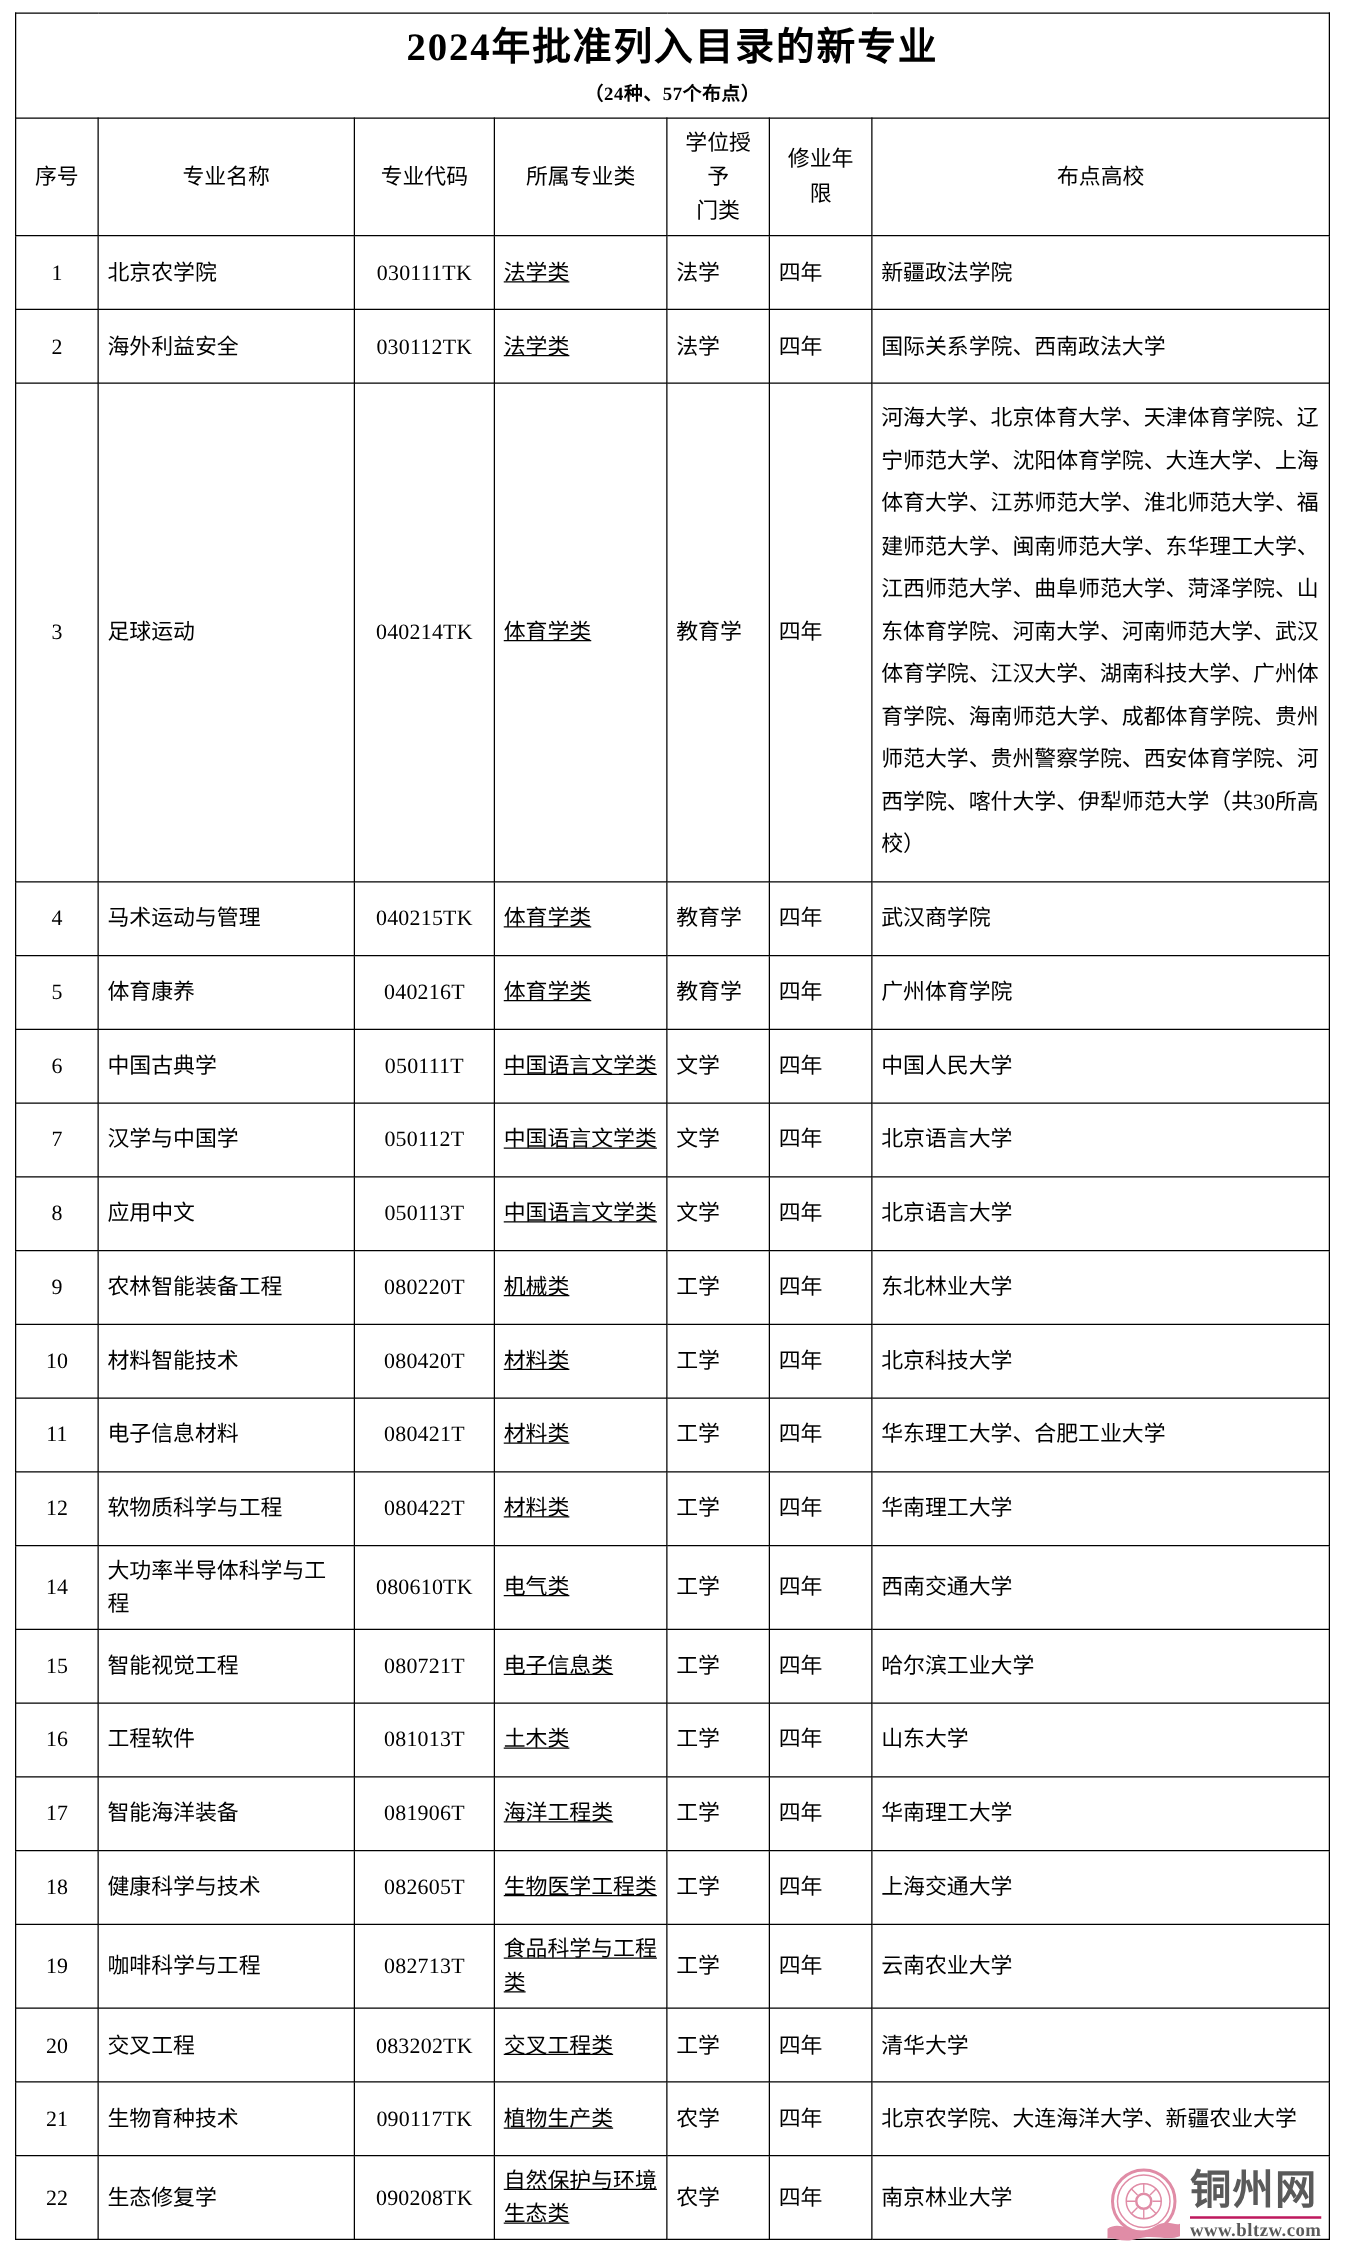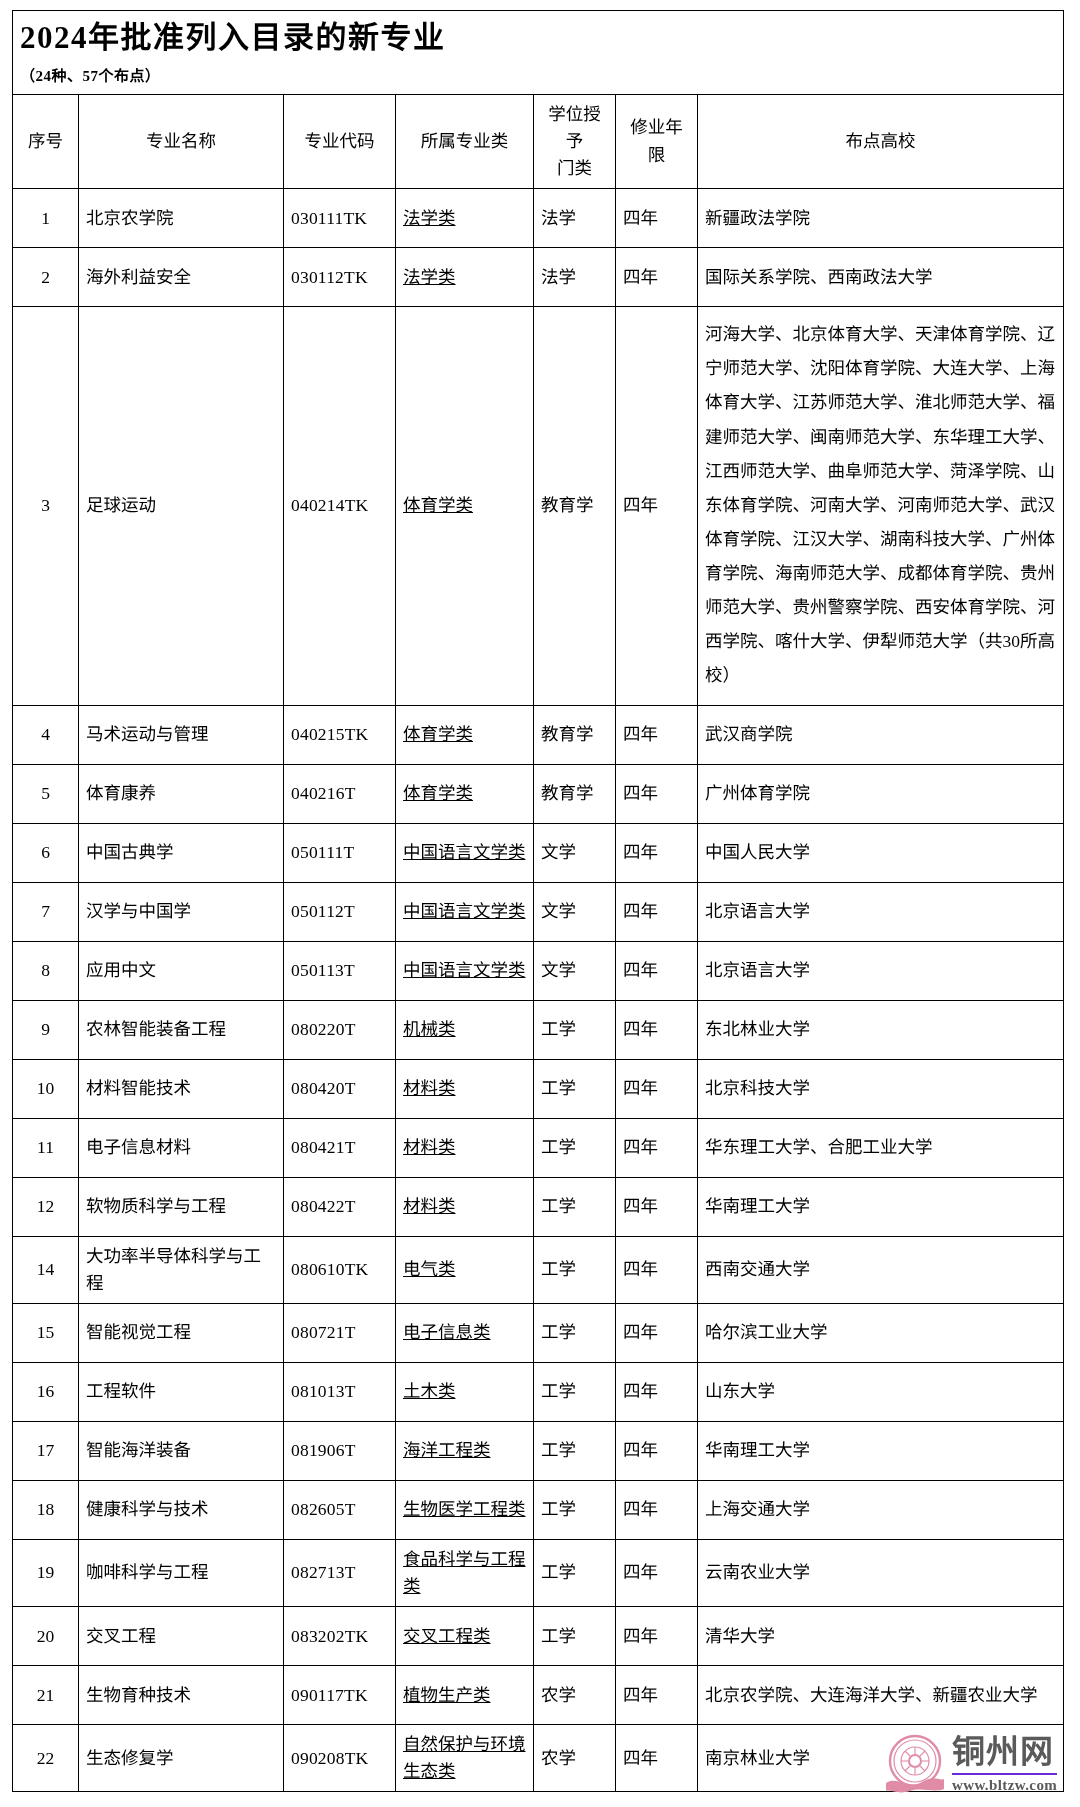--- a/index.html
+++ b/index.html
@@ -48,21 +48,21 @@
   
   col.c-seq   { width: 66px; }
   col.c-name  { width: 205px; }
   col.c-code  { width: 112px; }
   col.c-cat   { width: 138px; }
   col.c-deg   { width: 82px; }
   col.c-year  { width: 82px; }
   col.c-univ  { width: 366px; }
 
   .title-cell {
-    text-align: left;
+    text-align: center;
     padding: 18px 10px 20px 10px;
     border-bottom: 1.6px solid #000;
   }
   .title-main {
     font-size: 31px;
     font-weight: bold;
     letter-spacing: 1.5px;
     line-height: 1.35;
     display: block;
   }
@@ -78,21 +78,21 @@
   thead td {
     text-align: center;
     font-size: 18px;
     padding-top: 10px;
     padding-bottom: 10px;
     line-height: 1.35;
   }
 
   td.seq   { text-align: center; font-size: 17px; }
   td.name  { text-align: left; }
-  td.code  { text-align: left; font-size: 17px; letter-spacing: 0.2px; }
+  td.code  { text-align: center; font-size: 17px; letter-spacing: 0.2px; }
   td.cat   { text-align: left; text-decoration: underline; }
   td.deg   { text-align: left; margin-left: 35px; }
   td.year  { text-align: left; }
   td.univ  { text-align: left; }
 
   tr.row-tall td { height: 46px; }
   tr.row-mega td.univ { line-height: 1.95; padding-top: 10px; padding-bottom: 12px; }
 
   
   .watermark {
@@ -123,21 +123,21 @@
     font-weight: bold;
     color: #5a5a5a;
     letter-spacing: 1px;
     font-family: "Liberation Sans", sans-serif;
   }
   .wm-url {
     font-size: 15px;
     color: #5a5a5a;
     letter-spacing: 0.4px;
     margin-top: 5px;
-    border-top: 2px solid #6d28d9;
+    border-top: 2px solid #be185d;
     padding-top: 3px;
     font-family: "Liberation Serif", serif;
     font-weight: bold;
   }
 </style>
 </head>
 <body>
 
 <div class="page">
 

